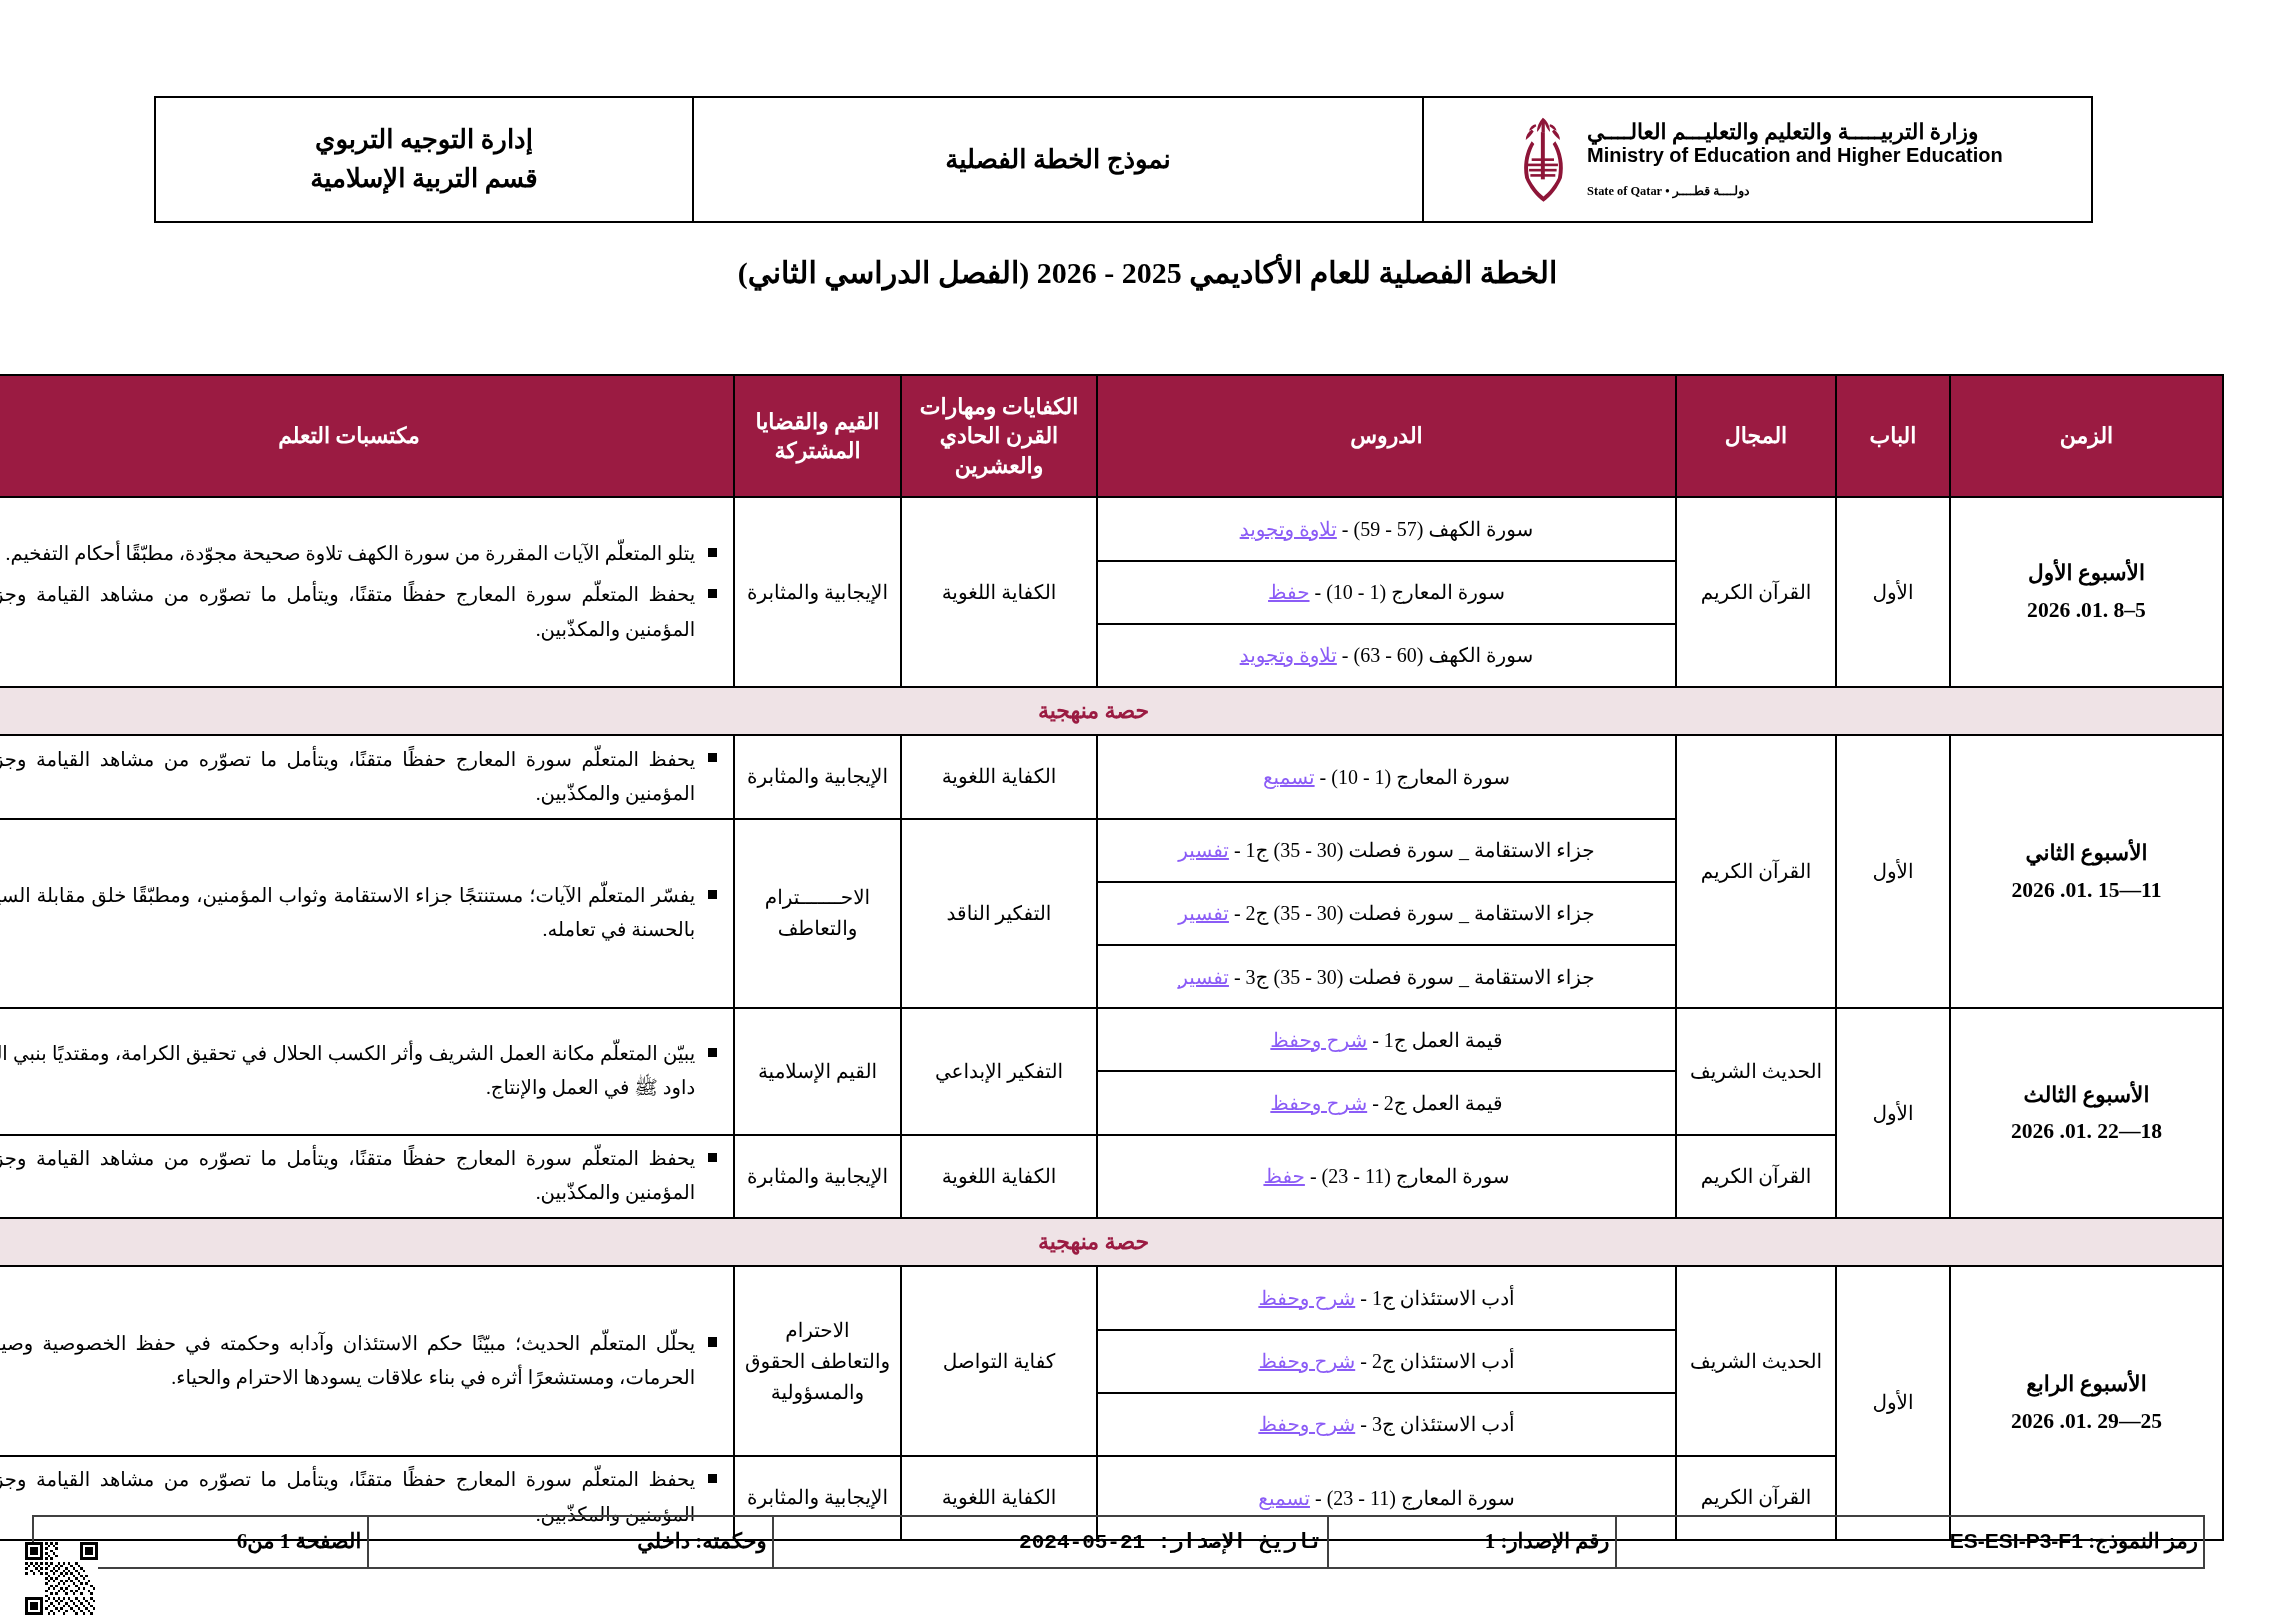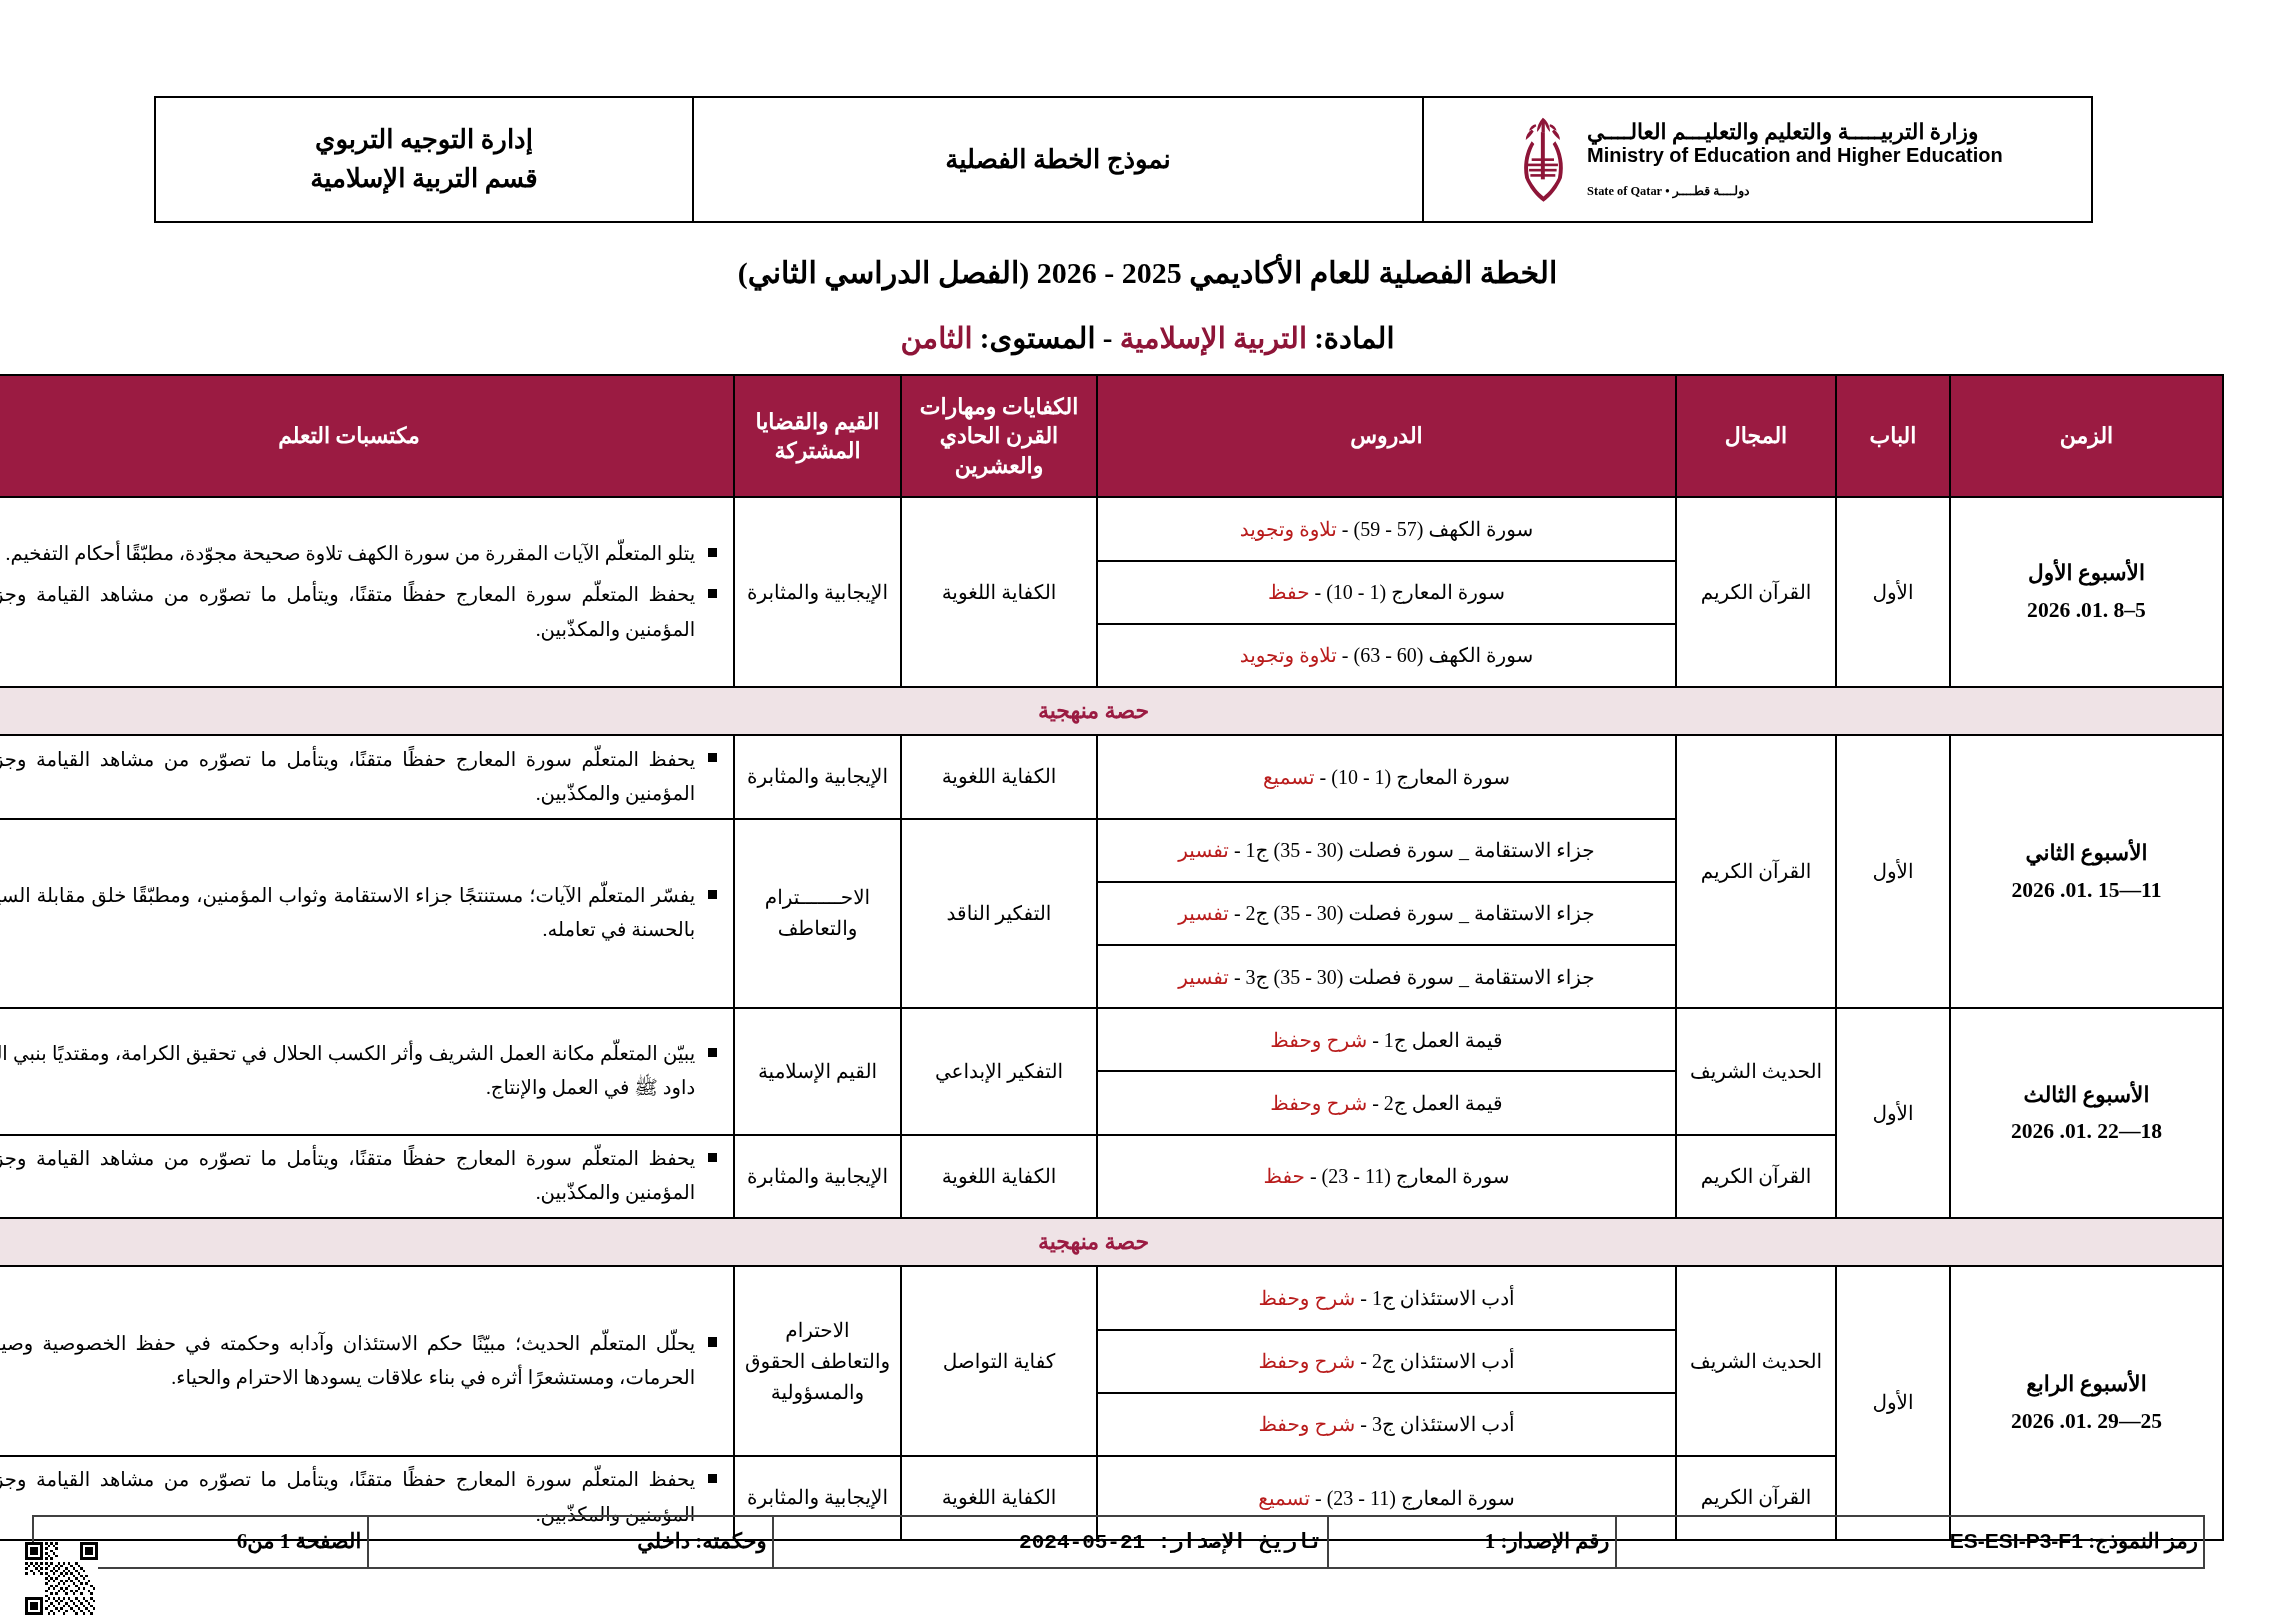--- a/index.html
+++ b/index.html
@@ -164,21 +164,21 @@
     font-size: 20px;
     line-height: 1.55;
   }
   td.c-muktasab {
     text-align: justify;
     text-align-last: justify;
     font-size: 19.6px;
     line-height: 1.75;
     padding: 6.5px 11.8px 6.5px 14.4px;
   }
-  .red { color: #b91c1c; }
+  .red { color: #8b5cf6; text-decoration: underline; }
 
   ul.outcomes {
     list-style: none;
     margin: 0;
     padding: 0;
   }
   ul.outcomes li {
     position: relative;
     padding-right: 26px;
     margin: 0 0 6.5px 0;
@@ -278,27 +278,20 @@
       </td>
       <td class="col-dept">
         <div class="dept-line">إدارة التوجيه التربوي</div>
         <div class="dept-line">قسم التربية الإسلامية</div>
       </td>
     </tr>
   </tbody>
     </table>
 
   <div class="doc-title">الخطة الفصلية للعام الأكاديمي 2025 - 2026 (الفصل الدراسي الثاني)</div>
-  <div class="doc-subtitle">
-    <span>المادة:</span>
-    <span class="accent">التربية الإسلامية</span>
-    <span>-</span>
-    <span>المستوى:</span>
-    <span class="accent">الثامن</span>
-  </div>
 
   <table class="plan-table">
     <thead>
       <tr>
         <th class="w-time">الزمن</th>
         <th class="w-bab">الباب</th>
         <th class="w-majal">المجال</th>
         <th class="w-dorous">الدروس</th>
         <th class="w-kifaya">الكفايات ومهارات القرن الحادي والعشرين</th>
         <th class="w-qiyam">القيم والقضايا المشتركة</th>

